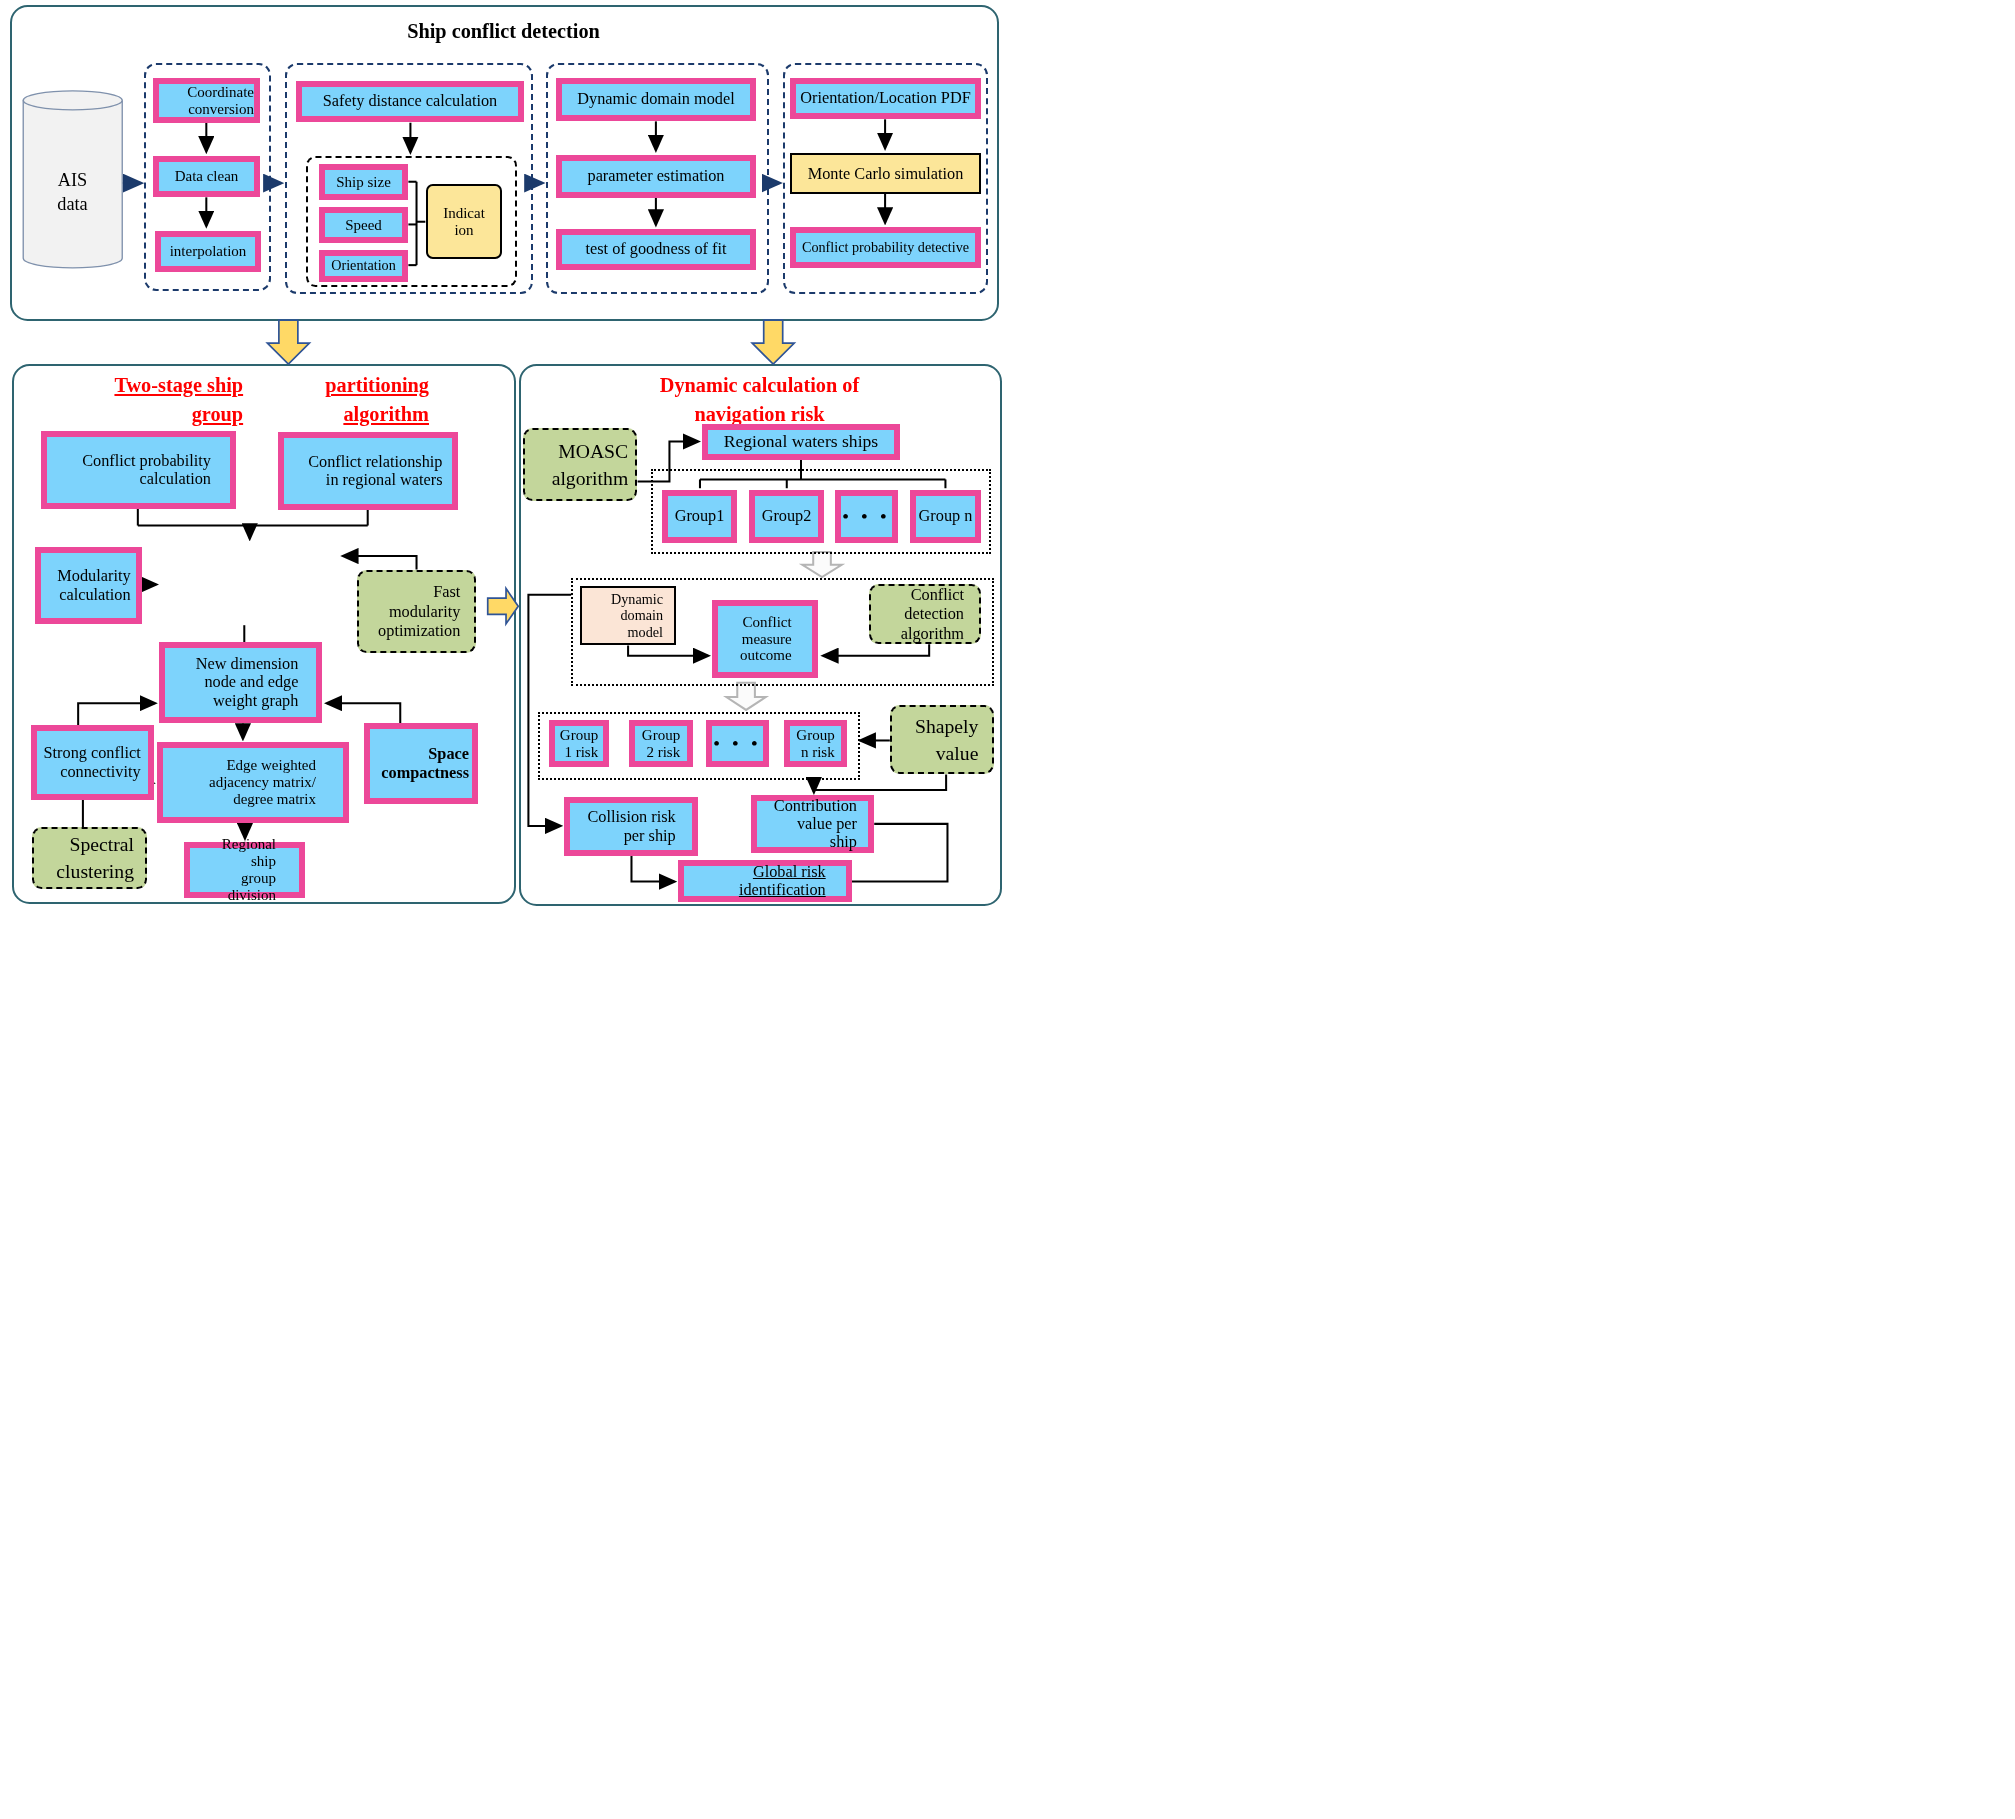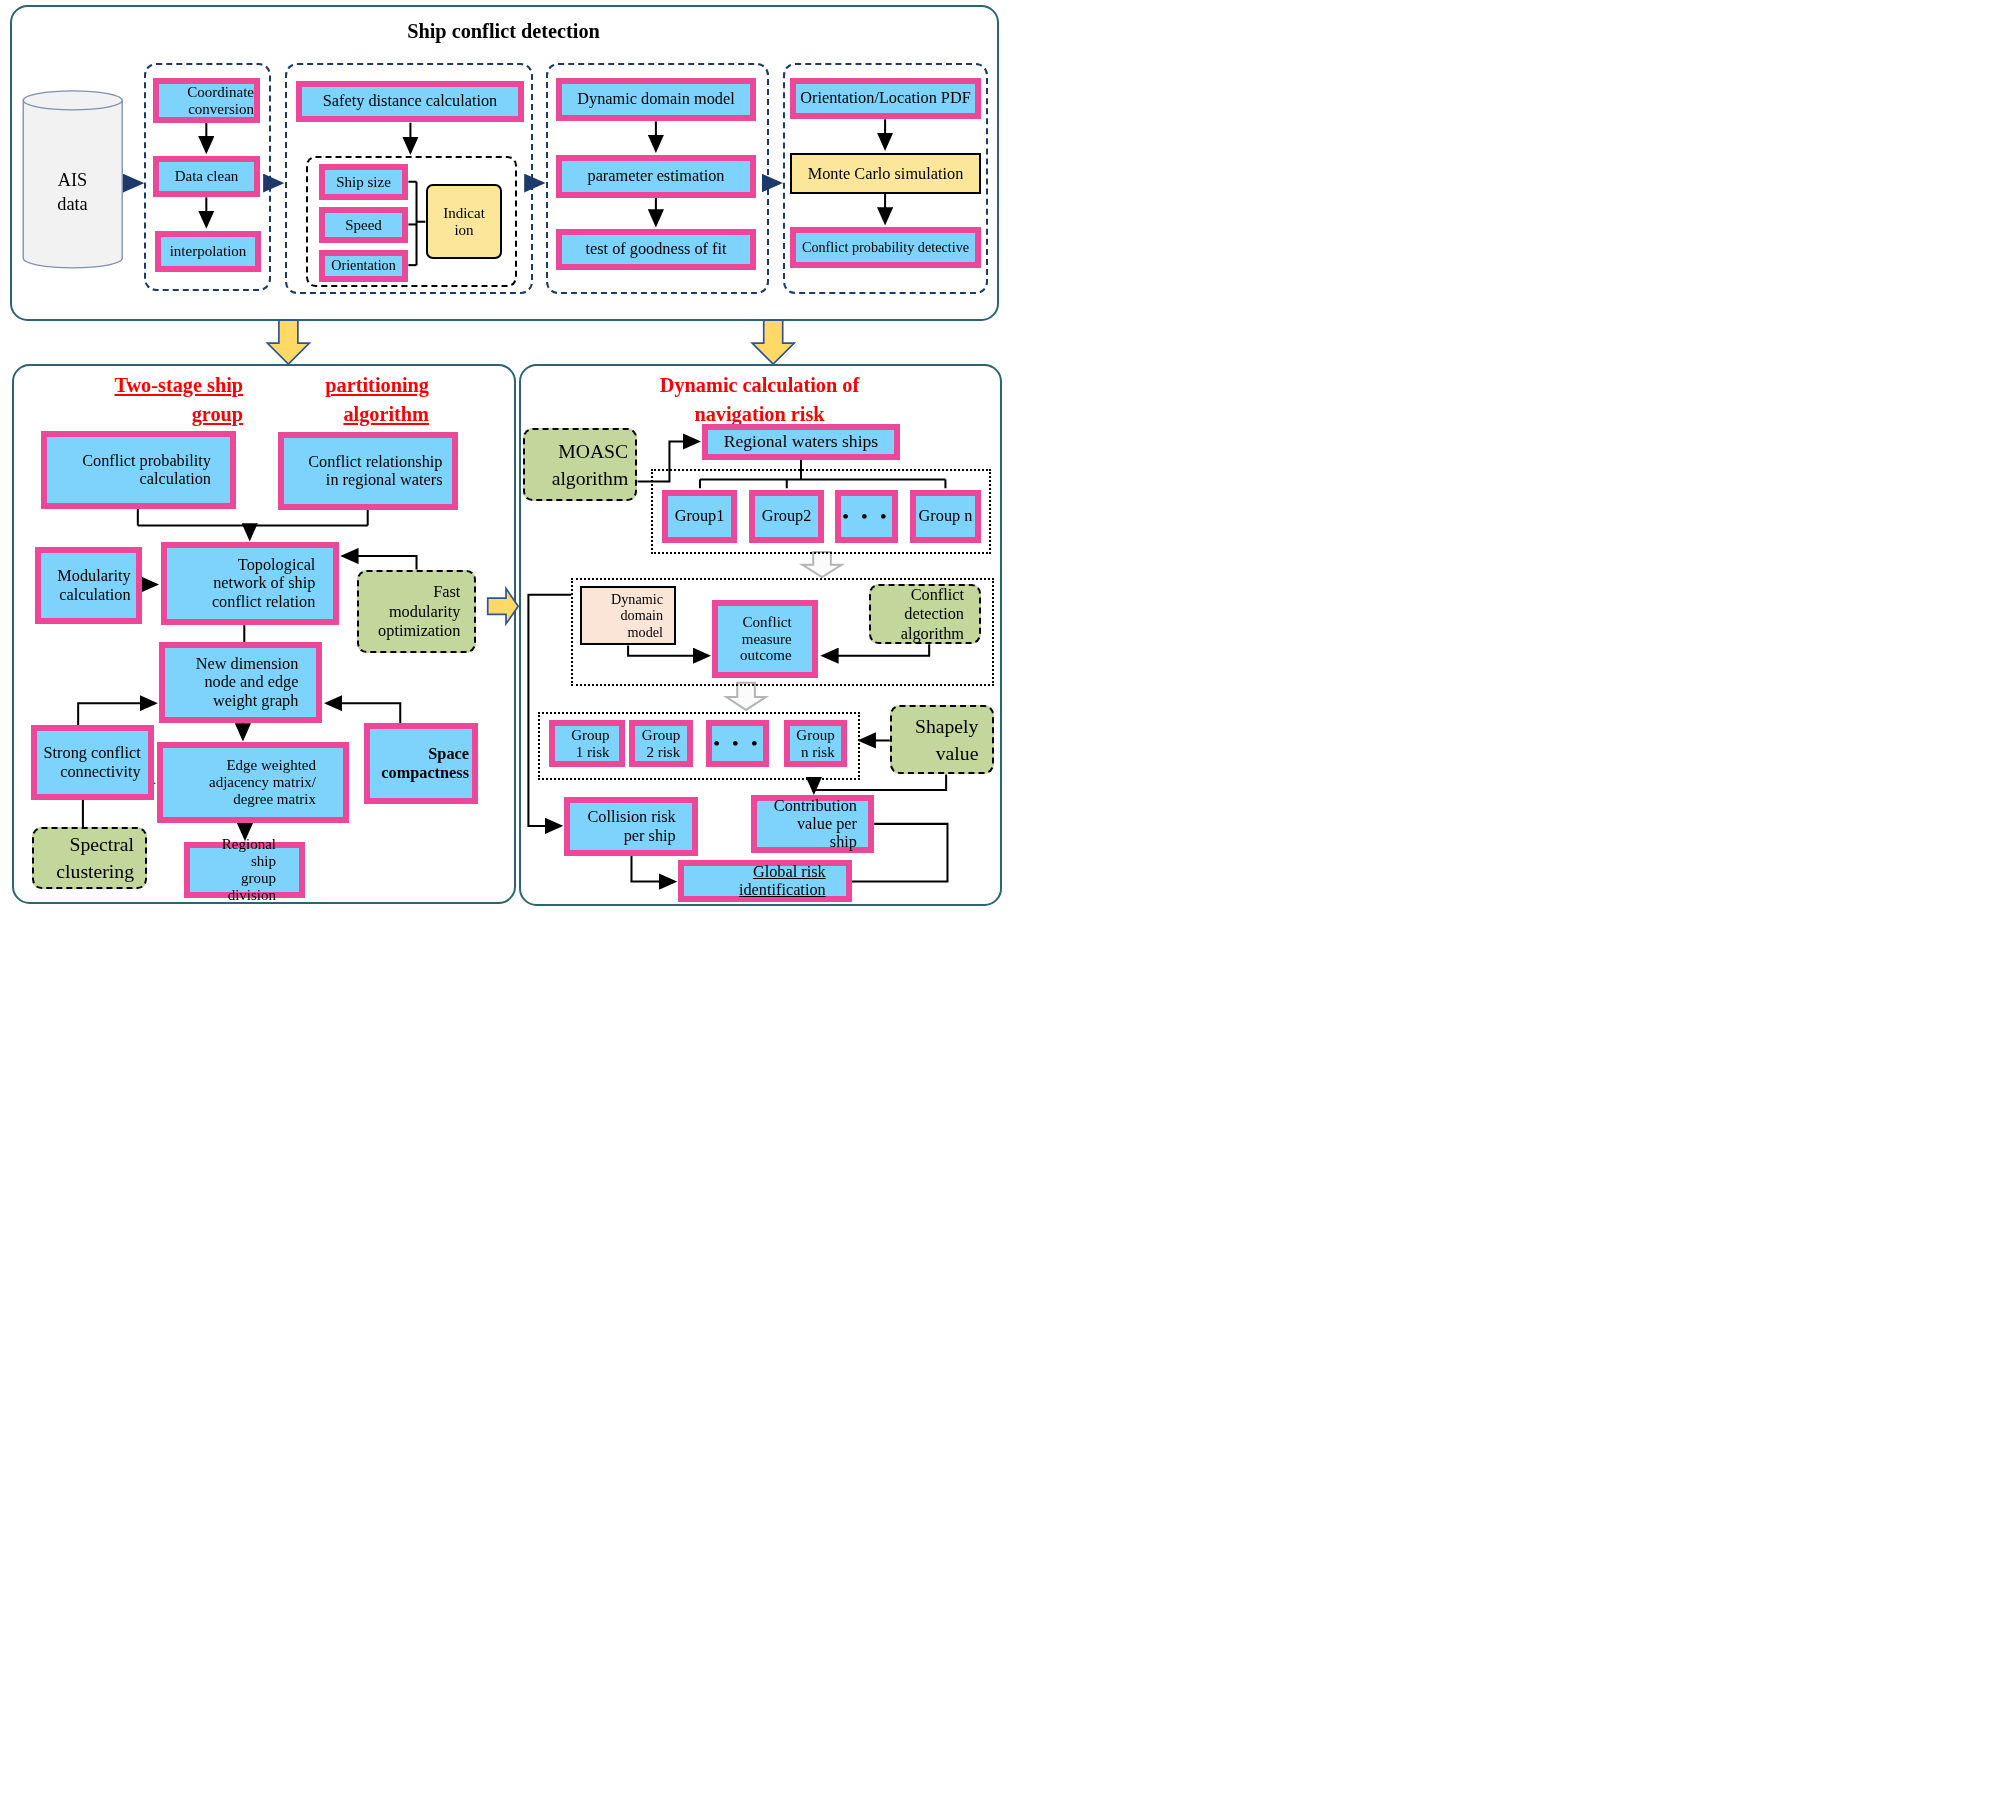--- a/index.html
+++ b/index.html
@@ -152,21 +152,20 @@
 
   <div class="abs t-red" style="left:66px;top:370px;width:363px;height:60px;flex-direction:row;text-decoration:underline;">
     <span>Two-stage ship group</span>
     <span>partitioning algorithm</span>
   </div>
 
   <div class="abs box f24" style="left:41px;top:431px;width:195px;height:78px;padding:0 19px;">Conflict probability calculation</div>
   <div class="abs box f24" style="left:278px;top:432px;width:180px;height:78px;padding:0 9.5px;">Conflict relationship in regional waters</div>
 
   <div class="abs box f24" style="left:35px;top:547px;width:107px;height:77px;padding:0 5.4px;">Modularity calculation</div>
-  <div class="abs box f24" style="left:161px;top:542px;width:178px;height:83px;padding:0 17.6px;">Topological network of ship conflict relation</div>
   <div class="abs gbox f24" style="left:357px;top:570px;width:119px;height:83px;padding:0 13.6px;">Fast modularity optimization</div>
 
   <div class="abs box f24" style="left:159px;top:642px;width:163px;height:81px;padding:0 17.6px;">New dimension node and edge weight graph</div>
   <div class="abs box f24" style="left:30.5px;top:725px;width:123px;height:75px;padding:0 6.8px;">Strong conflict connectivity</div>
 
   <div class="abs box f22" style="left:157px;top:742px;width:192px;height:81px;padding:0 27px;">Edge weighted adjacency matrix/ degree matrix</div>
   <div class="abs box f24" style="left:364px;top:723px;width:114px;height:81px;padding:0 3px;font-weight:bold;">Space compactness</div>
 
   <div class="abs gbox big" style="left:32px;top:827px;width:115px;height:62px;padding:0 11px;">Spectral clustering</div>
   <div class="abs box f20" style="left:184px;top:842px;width:121px;height:56px;padding:0 23px;">Regional ship group division</div>
@@ -184,21 +183,21 @@
   <div class="abs box f24" style="left:749px;top:490px;width:75px;height:53px;">Group2</div>
   <div class="abs box dots" style="left:835px;top:490px;width:63px;height:53px;">• • •</div>
   <div class="abs box f24" style="left:910px;top:490px;width:71px;height:53px;">Group n</div>
 
   <div class="dotted" style="left:571px;top:578px;width:419px;height:104px;"></div>
   <div class="abs pbox f21" style="left:580px;top:586px;width:96px;height:59px;padding:0 11px;">Dynamic domain model</div>
   <div class="abs box f22" style="left:712px;top:600px;width:106px;height:78px;padding:0 20.3px;">Conflict measure outcome</div>
   <div class="abs gbox f24" style="left:869px;top:584px;width:112px;height:60px;padding:0 15px;">Conflict detection algorithm</div>
 
   <div class="dotted" style="left:538px;top:712px;width:318px;height:64px;"></div>
-  <div class="abs box f22" style="left:549px;top:720px;width:76px;height:47px;padding:0 9.5px;">Group 1 risk</div>
+  <div class="abs box f22" style="left:549px;top:720px;width:60px;height:47px;padding:0 9.5px;">Group 1 risk</div>
   <div class="abs box f22" style="left:629px;top:720px;width:64px;height:47px;padding:0 9.5px;">Group 2 risk</div>
   <div class="abs box dots" style="left:706px;top:720px;width:63px;height:47px;">• • •</div>
   <div class="abs box f22" style="left:784px;top:720px;width:63px;height:47px;padding:0 8.1px;">Group n risk</div>
 
   <div class="abs gbox big" style="left:890px;top:705px;width:104px;height:69px;padding:0 13.6px;">Shapely value</div>
 
   <div class="abs box f24" style="left:564px;top:797px;width:134px;height:59px;padding:0 16.3px;">Collision risk per ship</div>
   <div class="abs box f24" style="left:751px;top:795px;width:123px;height:58px;padding:0 11px;">Contribution value per ship</div>
   <div class="abs box f24" style="left:678px;top:860px;width:174px;height:42px;padding:0 20.3px;text-decoration:underline;">Global risk identification</div>
 

